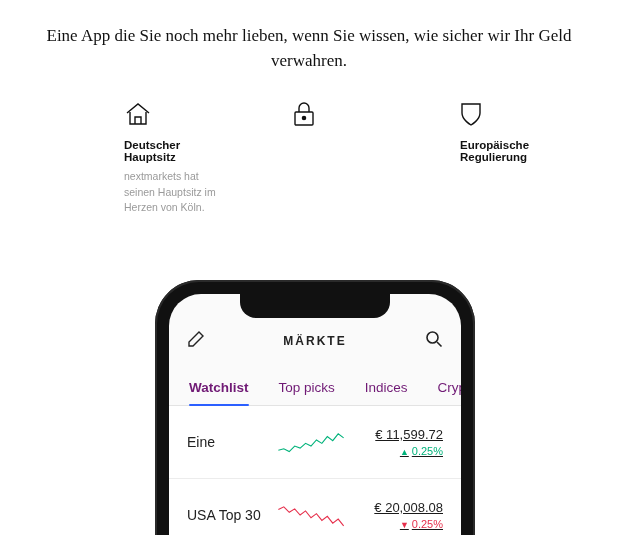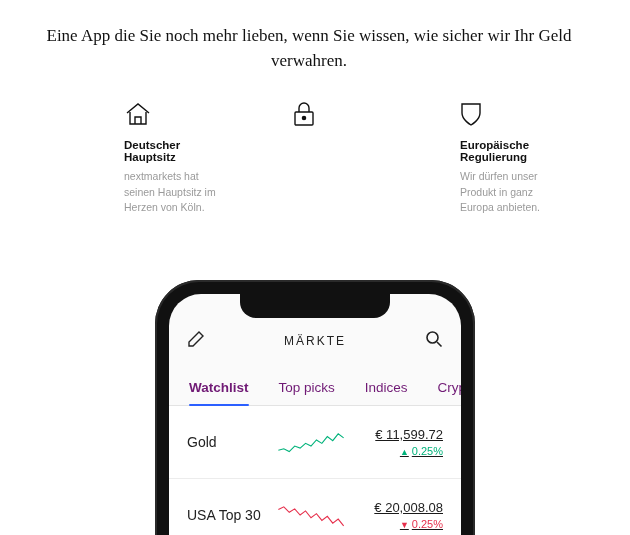--- a/index.html
+++ b/index.html
@@ -86,21 +86,21 @@
   }
   .app-header {
     display: flex;
     align-items: center;
     justify-content: space-between;
     padding: 36px 18px 12px 18px;
   }
   .app-header .title {
     font-size: 12px;
     letter-spacing: 2px;
-    font-weight: 400;
+    font-weight: 700;
     color: #222;
   }
   .tabs {
     display: flex;
     gap: 0;
     padding: 6px 0 0 20px;
     border-bottom: 1px solid #e3e3e3;
   }
   .tab {
     font-size: 13.5px;
@@ -193,21 +193,20 @@
     </div>
   </div>
 
   <div class="feature">
     <div class="ficon">
       <svg width="22" height="26" viewBox="0 0 22 26" fill="none" stroke="#111" stroke-width="1.4">
         <path d="M2 3 H20 V12 C20 19 11 24 11 24 C11 24 2 19 2 12 Z"></path>
       </svg>
     </div>
     <h4>Europäische Regulierung</h4>
-    <p>Wir dürfen unser Produkt in ganz Europa anbieten.</p>
   </div>
 
 </div>
 
 <div class="phone-wrap">
   <div class="phone">
     <div class="phone-screen">
       <div class="notch"></div>
 
       <div class="app-header">
@@ -226,21 +225,21 @@
       </div>
 
       <div class="tabs">
         <div class="tab active">Watchlist</div>
         <div class="tab">Top picks</div>
         <div class="tab">Indices</div>
         <div class="tab">Crypto</div>
       </div>
 
       <div class="row">
-        <div class="name">Gold</div>
+        <div class="name">Eine</div>
         <div class="spark">
           <svg width="100%" height="36" viewBox="0 0 100 36" fill="none" stroke="#00b27a" stroke-width="1.6">
             <path d="M2 30 L10 28 L18 32 L26 24 L34 27 L42 20 L50 24 L58 15 L66 20 L74 10 L82 16 L90 6 L98 12"></path>
           </svg>
         </div>
         <div class="vals">
           <div class="price">€ 11,599.72</div>
           <div class="delta up arrow-up">0.25%</div>
         </div>
       </div>

